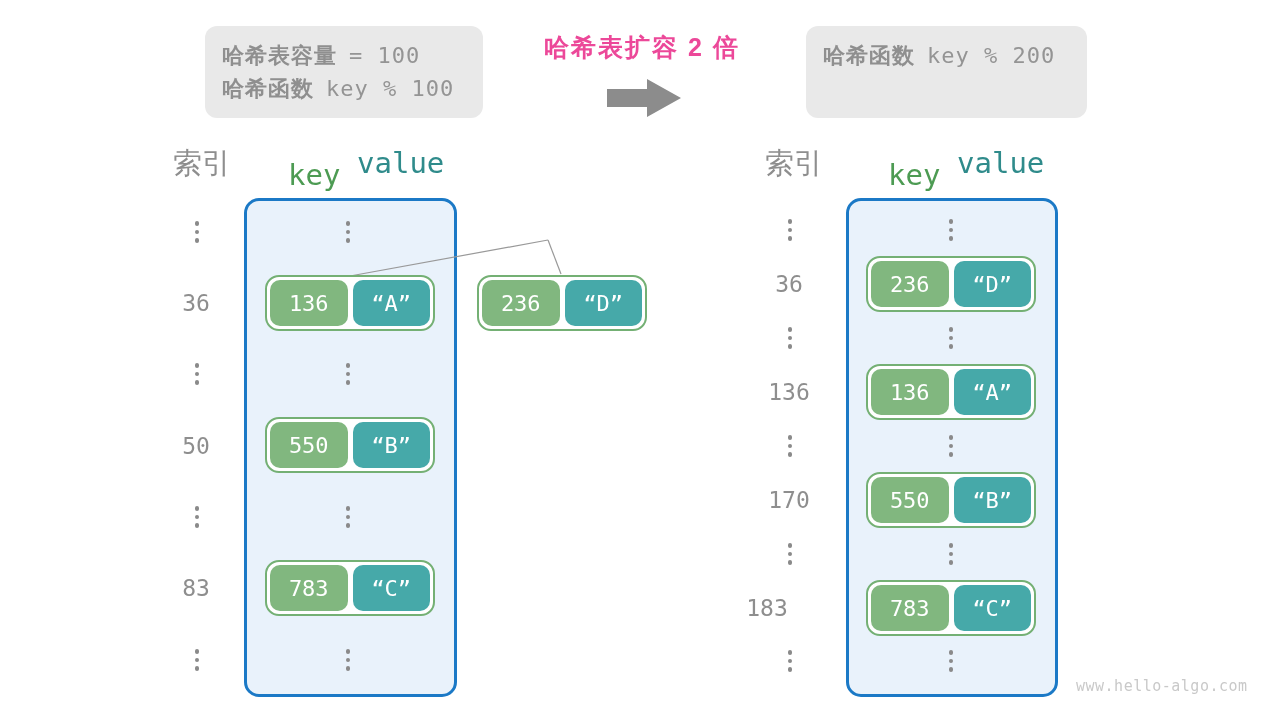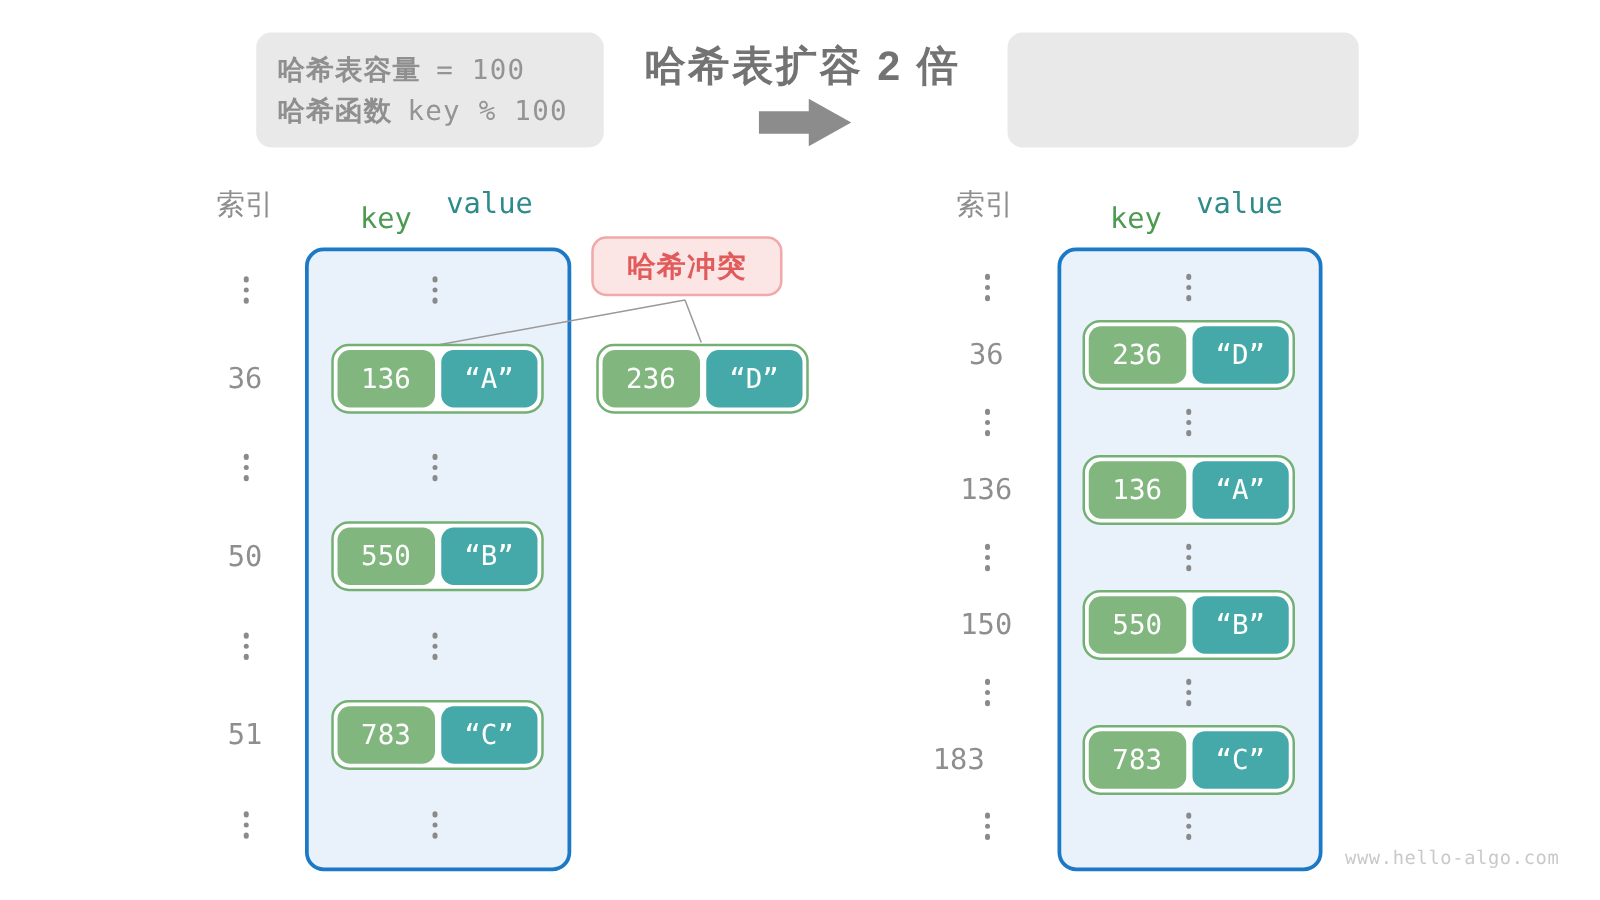--- a/index.html
+++ b/index.html
@@ -10,25 +10,25 @@
   .info-box{position:absolute;background:#e9e9e9;border-radius:12px;box-sizing:border-box;
             padding:13px 0 0 17px;}
   .info-line{height:33px;line-height:33px;white-space:nowrap;}
   .info-lab{font-weight:bold;font-size:22px;color:#8f8f8f;letter-spacing:1px;
             font-family:"Liberation Sans",sans-serif;}
   .info-val{font-size:22px;color:#949494;margin-left:12px;letter-spacing:1px;
             font-family:"DejaVu Sans Mono",monospace;}
 
   
   .center-title{position:absolute;left:512px;top:31px;width:260px;text-align:center;
-                font-size:33px;font-weight:bold;color:#737373;letter-spacing:2px;}
+                font-size:25px;font-weight:bold;color:#ec4899;letter-spacing:2px;}
   .arrow-wrap{position:absolute;left:607px;top:78px;width:75px;height:40px;}
 
   
-  .hdr{position:absolute;top:149px;height:28px;line-height:28px;font-size:23px;white-space:nowrap;}
+  .hdr{position:absolute;top:149px;height:28px;line-height:28px;font-size:29px;white-space:nowrap;}
   .hdr-index{color:#8e8e8e;font-family:"Liberation Sans",sans-serif;}
   .hdr-key{color:#4d9b53;font-family:"DejaVu Sans Mono",monospace;margin-top:12px;}
   .hdr-value{color:#2f8b8b;font-family:"DejaVu Sans Mono",monospace;}
 
   
   .bucket-container{position:absolute;top:198px;height:499px;box-sizing:border-box;
                     background:#e9f2fb;border:3px solid #1b79c6;border-radius:15px;}
 
   
   .idx{position:absolute;width:70px;text-align:center;font-size:23px;line-height:28px;
@@ -74,20 +74,23 @@
   </div>
 
   <div class="center-title">哈希表扩容 2 倍</div>
   <div class="arrow-wrap">
     <svg width="75" height="40" viewBox="0 0 75 40">
       <polygon points="0,11 40,11 40,1 74,20 40,39 40,29 0,29" fill="#8c8c8c"></polygon>
     </svg>
   </div>
 
   <div class="info-box" style="left:806px;top:26px;width:281px;height:92px">
+    <div class="info-line">
+      <span class="info-lab">哈希函数</span><span class="info-val">key % 200</span>
+    </div>
   </div>
 
   <div class="hdr hdr-index" style="left:173px">索引</div>
   <div class="hdr hdr-key" style="left:288px">key</div>
   <div class="hdr hdr-value" style="left:357px">value</div>
 
   <div class="hdr hdr-index" style="left:765px">索引</div>
   <div class="hdr hdr-key" style="left:888px">key</div>
   <div class="hdr hdr-value" style="left:957px">value</div>
 
@@ -109,21 +112,21 @@
       <i></i>
       <i></i>
       <i></i>
     </div>
   <div class="idx" style="left:161px;top:432px">50</div>
   <div class="dots" style="left:194px;top:506px">
       <i></i>
       <i></i>
       <i></i>
     </div>
-  <div class="idx" style="left:161px;top:574px">51</div>
+  <div class="idx" style="left:161px;top:574px">83</div>
   <div class="dots" style="left:194px;top:649px">
       <i></i>
       <i></i>
       <i></i>
     </div>
 
   <div class="dots" style="left:345px;top:221px">
       <i></i>
       <i></i>
       <i></i>
@@ -150,21 +153,20 @@
   </div>
   <div class="pair" style="left:265px;top:417px">
     <div class="cell cell-key">550</div>
     <div class="cell cell-val">“B”</div>
   </div>
   <div class="pair" style="left:265px;top:560px">
     <div class="cell cell-key">783</div>
     <div class="cell cell-val">“C”</div>
   </div>
 
-  <div class="collision-label">哈希冲突</div>
   <div class="pair" style="left:477px;top:275px">
     <div class="cell cell-key">236</div>
     <div class="cell cell-val">“D”</div>
   </div>
 
   <div class="dots" style="left:787px;top:219px">
       <i></i>
       <i></i>
       <i></i>
     </div>
@@ -173,21 +175,21 @@
       <i></i>
       <i></i>
       <i></i>
     </div>
   <div class="idx" style="left:754px;top:378px">136</div>
   <div class="dots" style="left:787px;top:435px">
       <i></i>
       <i></i>
       <i></i>
     </div>
-  <div class="idx" style="left:754px;top:486px">150</div>
+  <div class="idx" style="left:754px;top:486px">170</div>
   <div class="dots" style="left:787px;top:543px">
       <i></i>
       <i></i>
       <i></i>
     </div>
   <div class="idx" style="left:732px;top:594px">183</div>
   <div class="dots" style="left:787px;top:650px">
       <i></i>
       <i></i>
       <i></i>

